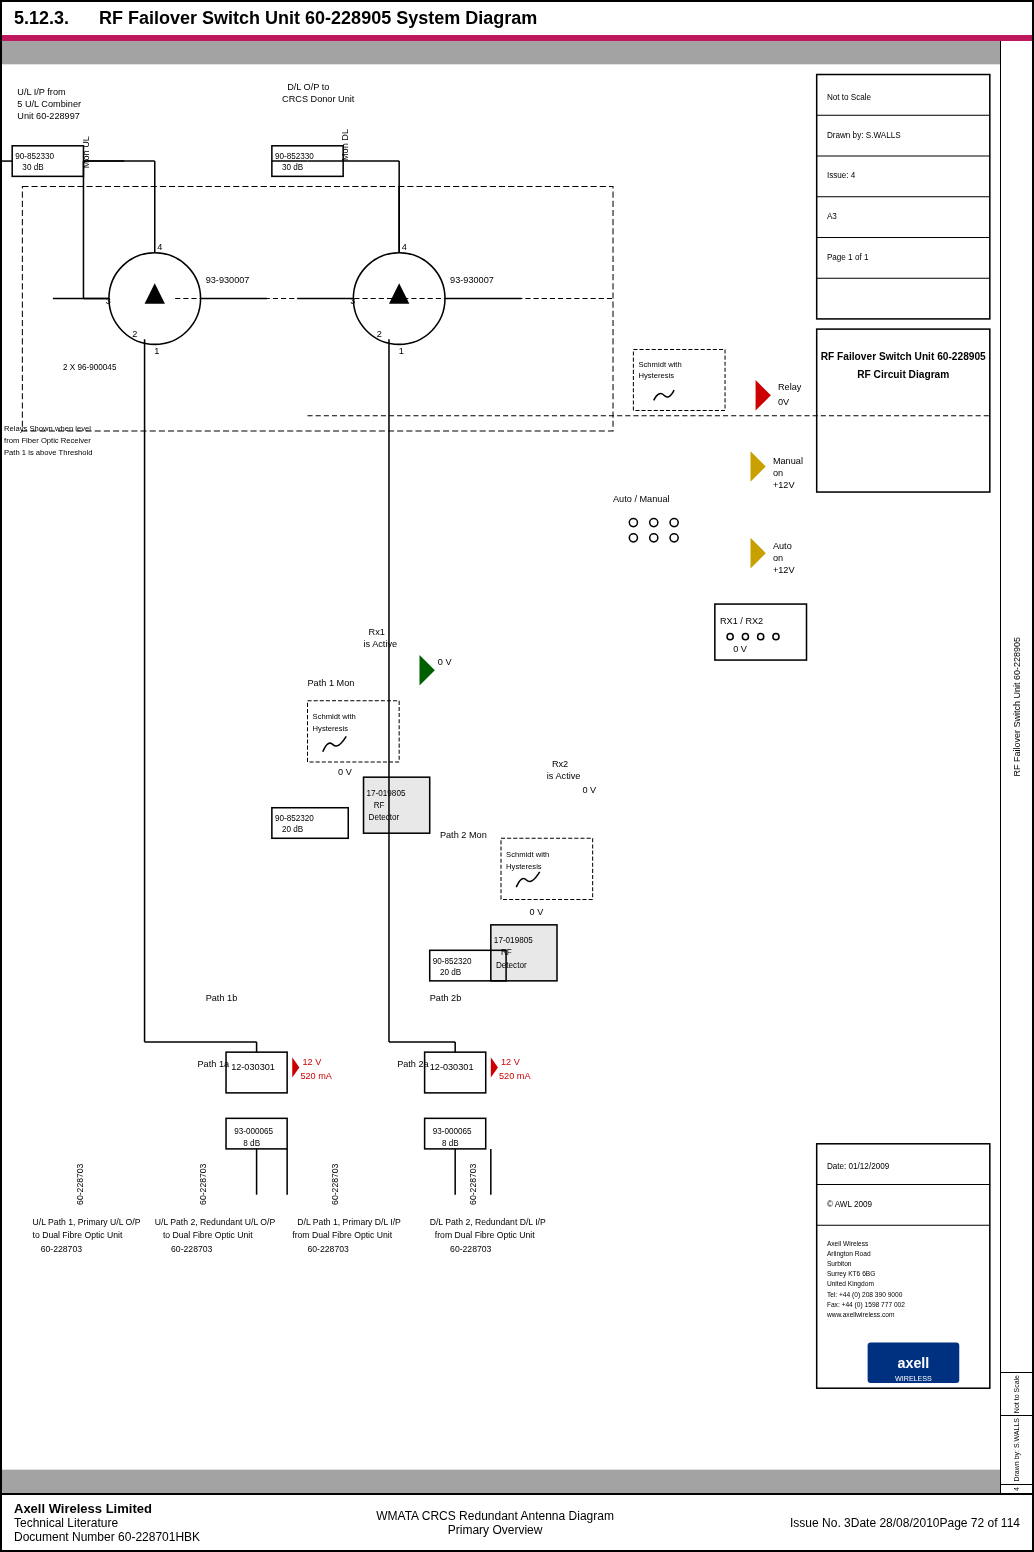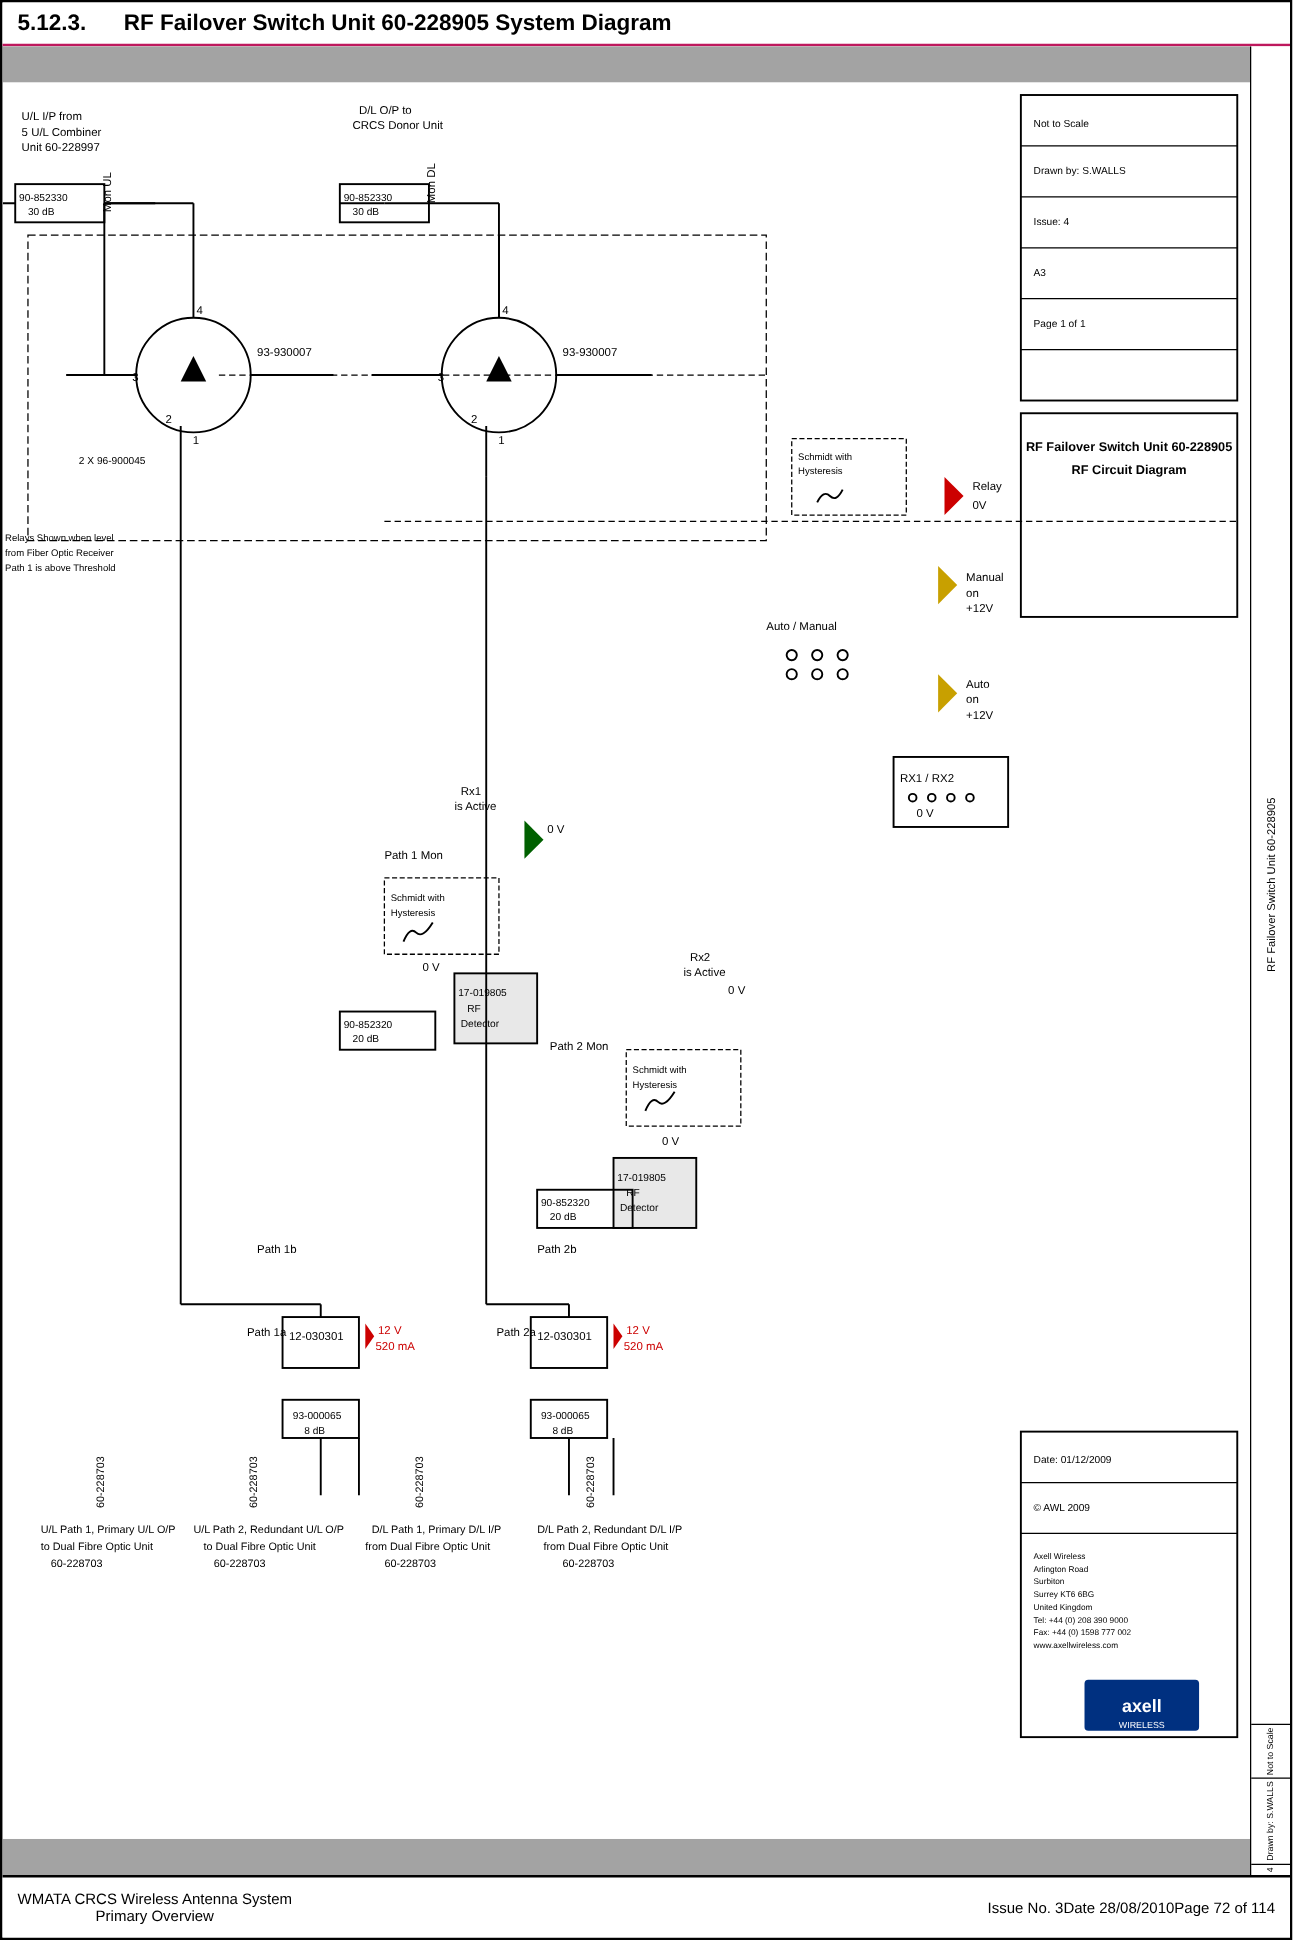--- a/index.html
+++ b/index.html
@@ -13,21 +13,21 @@
     }
     .page-container {
       width: 1034px;
       height: 1552px;
       display: flex;
       flex-direction: column;
       border: 2px solid #000;
     }
     .page-header {
       background: #fff;
-      border-bottom: 2px solid #be185d;
+      border-bottom: 6px solid #be185d;
       padding: 6px 12px;
       display: flex;
       align-items: center;
     }
     .page-header h1 {
       font-size: 18px;
       font-weight: bold;
       color: #000;
     }
     .main-content {
@@ -402,22 +402,27 @@
         </div>
         <div class="sidebar-info-row">
           <span style="font-size:7px; writing-mode:vertical-rl; transform:rotate(180deg);">Issue: 4</span>
         </div>
 
       </div>
     </div>
   </div>
 
   <div class="page-footer">
+    <div class="footer-left">
+      <span class="company">Axell Wireless Limited</span>
+      <span>Technical Literature</span>
+      <span>Document Number 60-228701HBK</span>
+    </div>
     <div class="footer-center">
-      <span>WMATA CRCS Wireless Antenna System</span>
+      <span>WMATA CRCS Redundant Antenna Diagram</span>
       <span>Primary Overview</span>
     </div>
     <div class="footer-right">
       <span>Issue No. 3</span>
       <span>Date 28/08/2010</span>
       <span>Page 72 of 114</span>
     </div>
   </div>
 </div>
 

